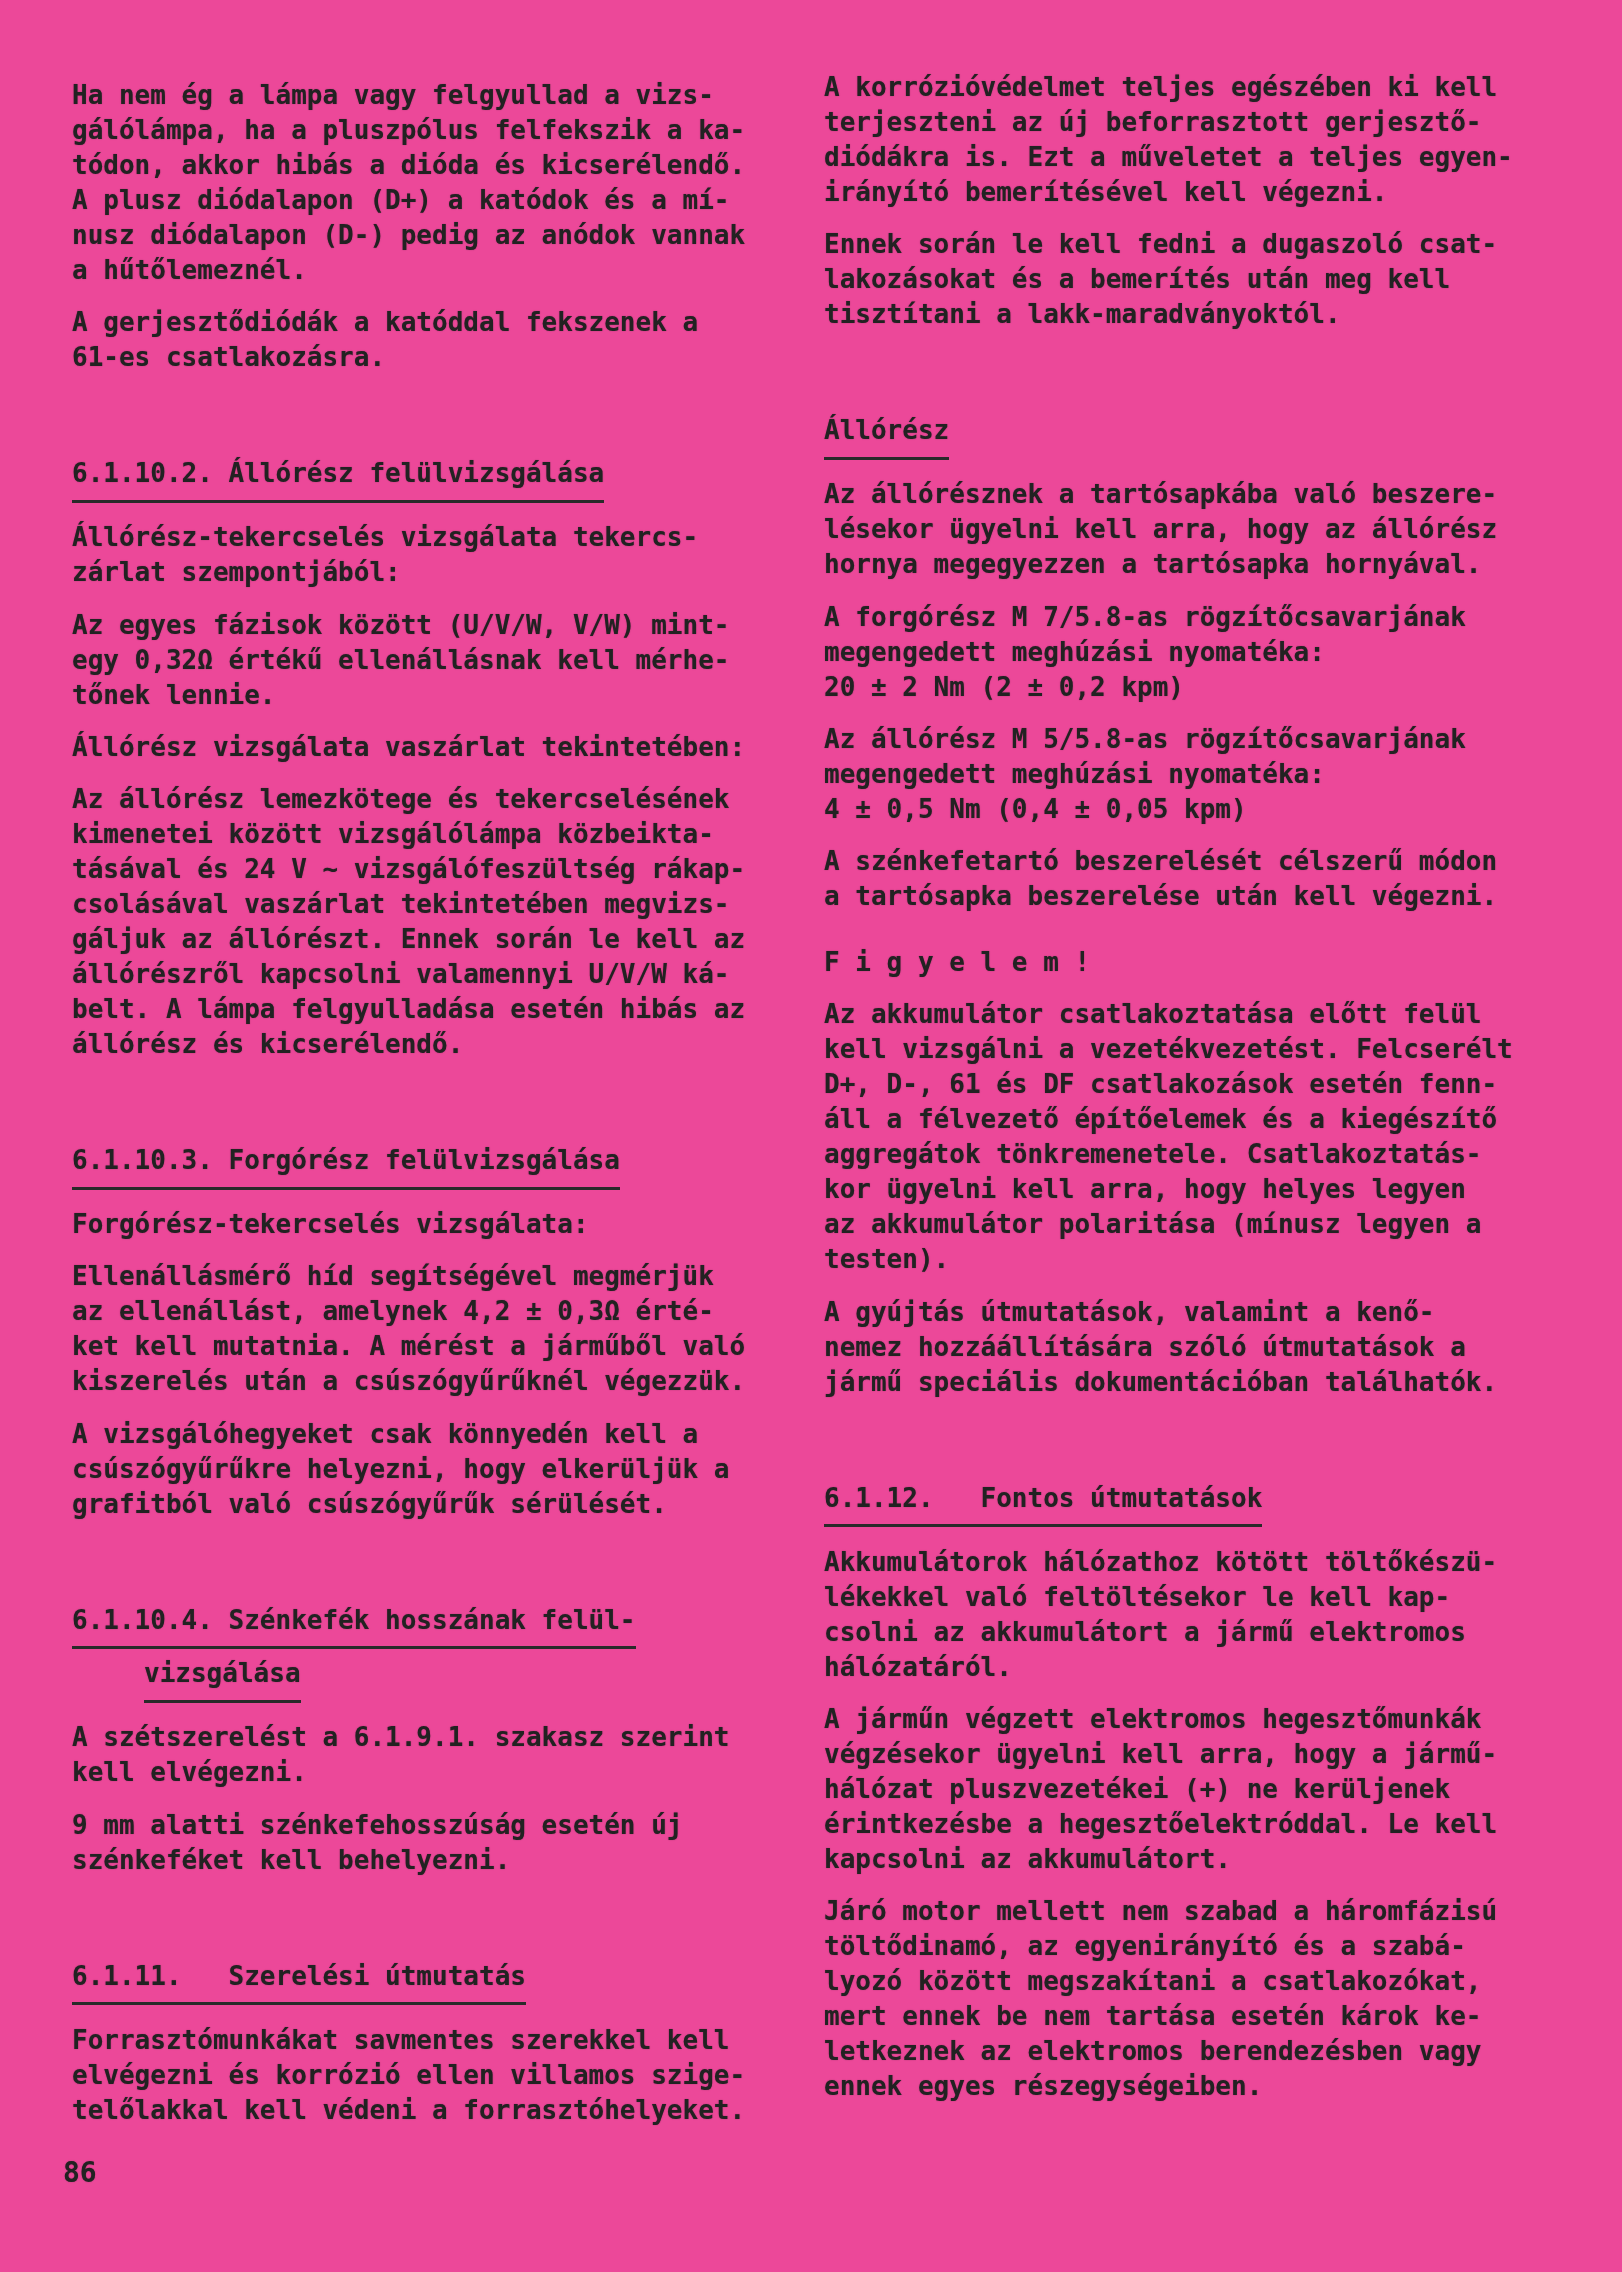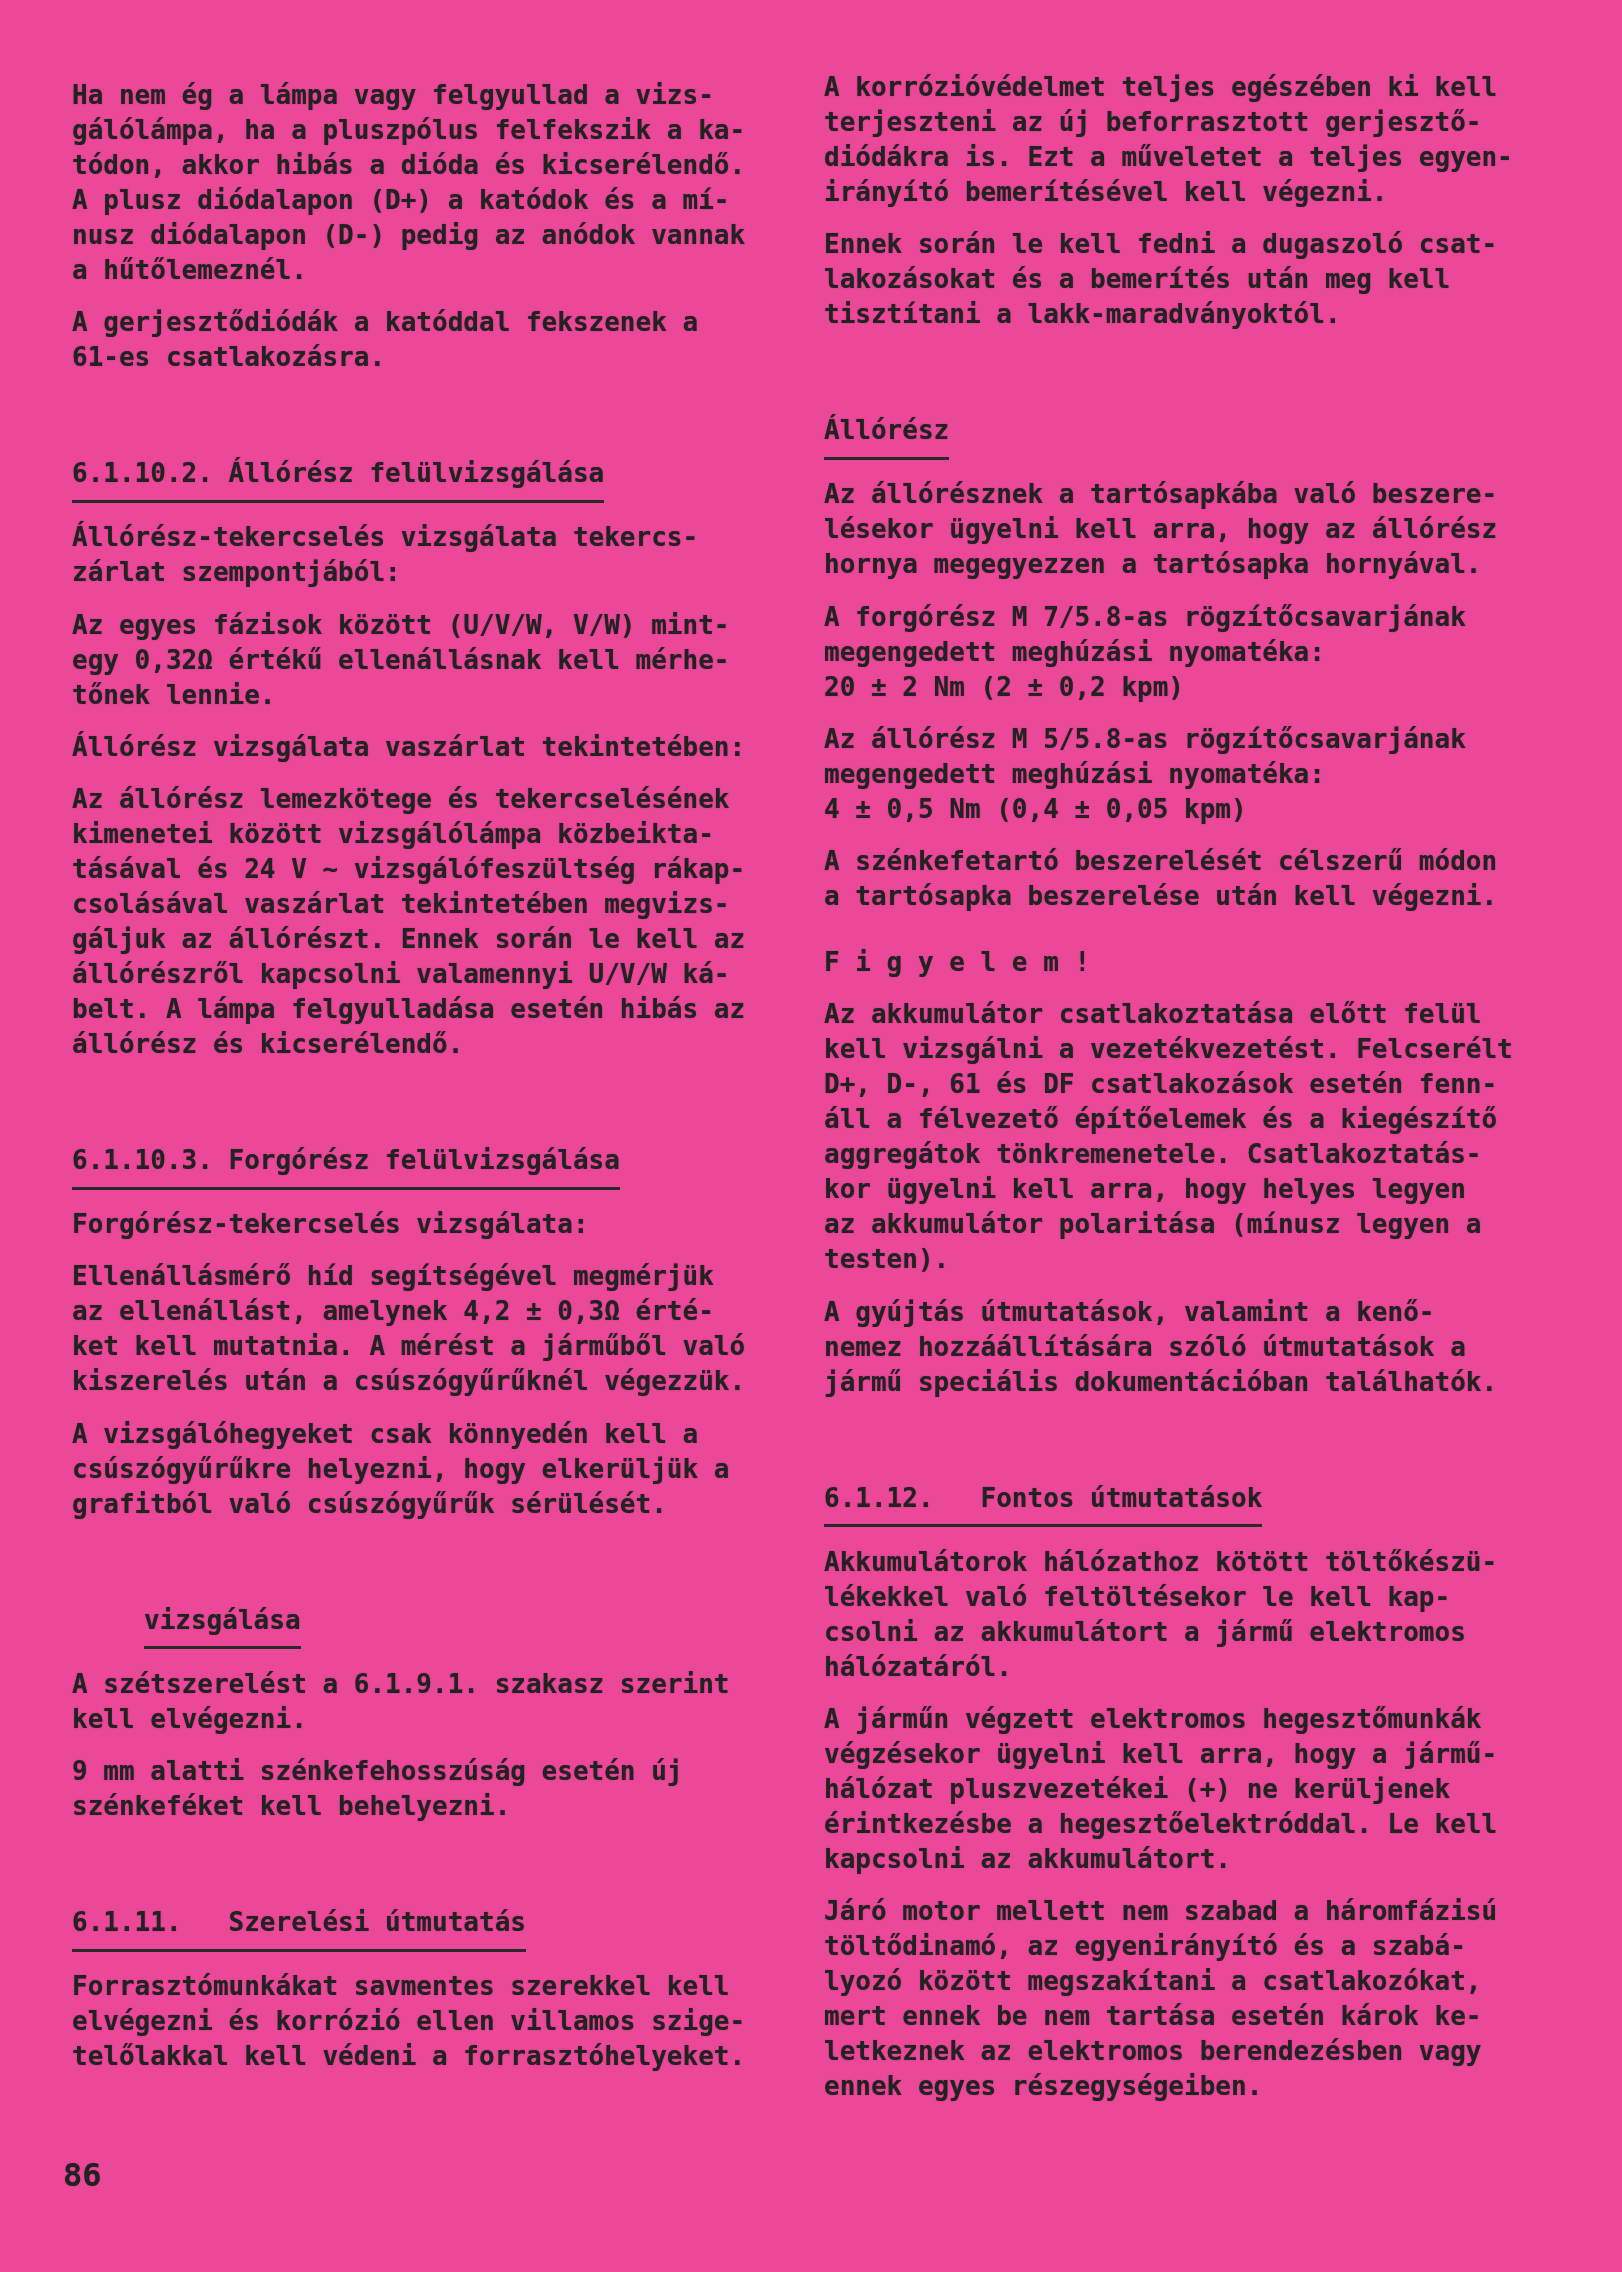--- a/index.html
+++ b/index.html
@@ -32,21 +32,21 @@
   .u {
     display: inline-block;
     border-bottom: 3.3px solid #2a2a2a;
     padding-bottom: 2.7px;
   }
   .line.indent { margin-left: 72px; }
   .pageno {
     position: absolute;
     left: 63px;
     top: 2156px;
-    font-size: 32px;
+    font-size: 28px;
     text-shadow: 0 0 1.3px rgba(20,20,20,0.40);
     text-align: right;
   }
 </style>
 </head>
 <body>
 
 <div class="page">
   <div class="col col-left">
       <div class="block block-p">
@@ -97,20 +97,21 @@
         <div class="line"><span class="t">az ellenállást, amelynek 4,2 ± 0,3Ω érté-</span></div>
         <div class="line"><span class="t">ket kell mutatnia. A mérést a járműből való</span></div>
         <div class="line"><span class="t">kiszerelés után a csúszógyűrűknél végezzük.</span></div>
       </div>
       <div class="block block-p">
         <div class="line"><span class="t">A vizsgálóhegyeket csak könnyedén kell a</span></div>
         <div class="line"><span class="t">csúszógyűrűkre helyezni, hogy elkerüljük a</span></div>
         <div class="line"><span class="t">grafitból való csúszógyűrűk sérülését.</span></div>
       </div>
       <div class="block block-h">
+        <div class="line"><span class="u">6.1.10.4. Szénkefék hosszának felül-</span></div>
         <div class="line indent"><span class="u">vizsgálása</span></div>
       </div>
       <div class="block block-p">
         <div class="line"><span class="t">A szétszerelést a 6.1.9.1. szakasz szerint</span></div>
         <div class="line"><span class="t">kell elvégezni.</span></div>
       </div>
       <div class="block block-p">
         <div class="line"><span class="t">9 mm alatti szénkefehosszúság esetén új</span></div>
         <div class="line"><span class="t">szénkeféket kell behelyezni.</span></div>
       </div>

